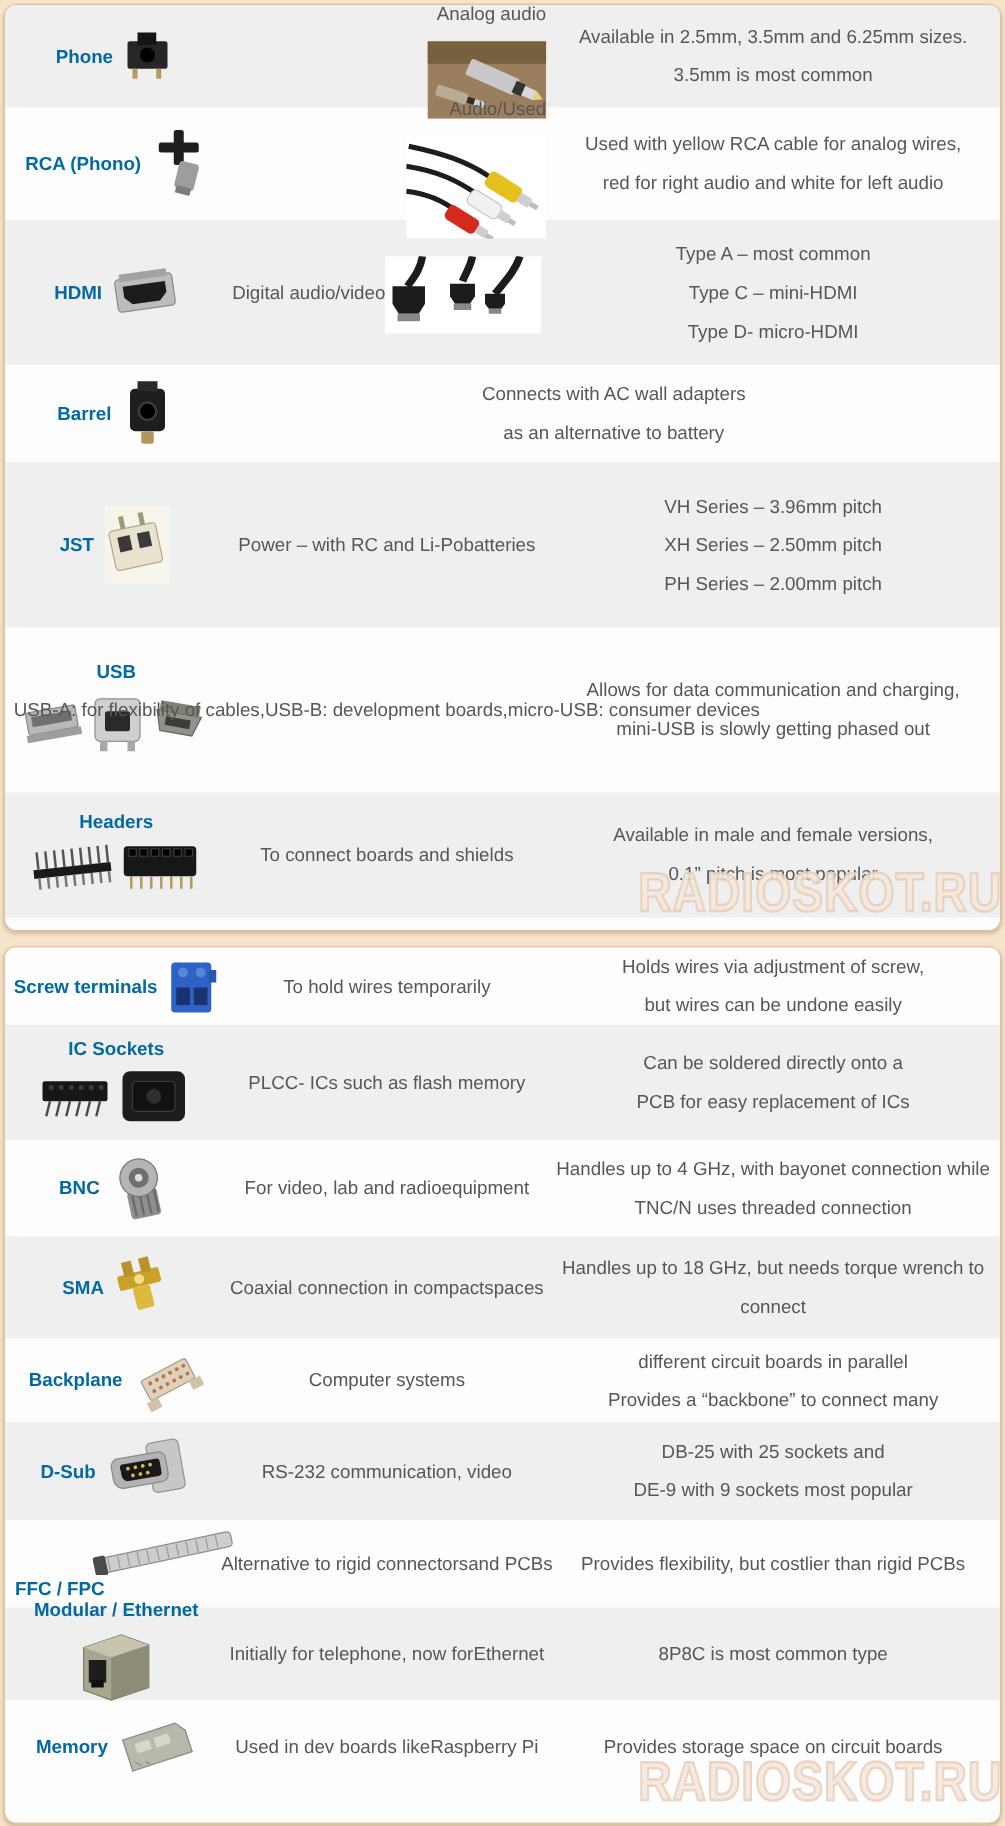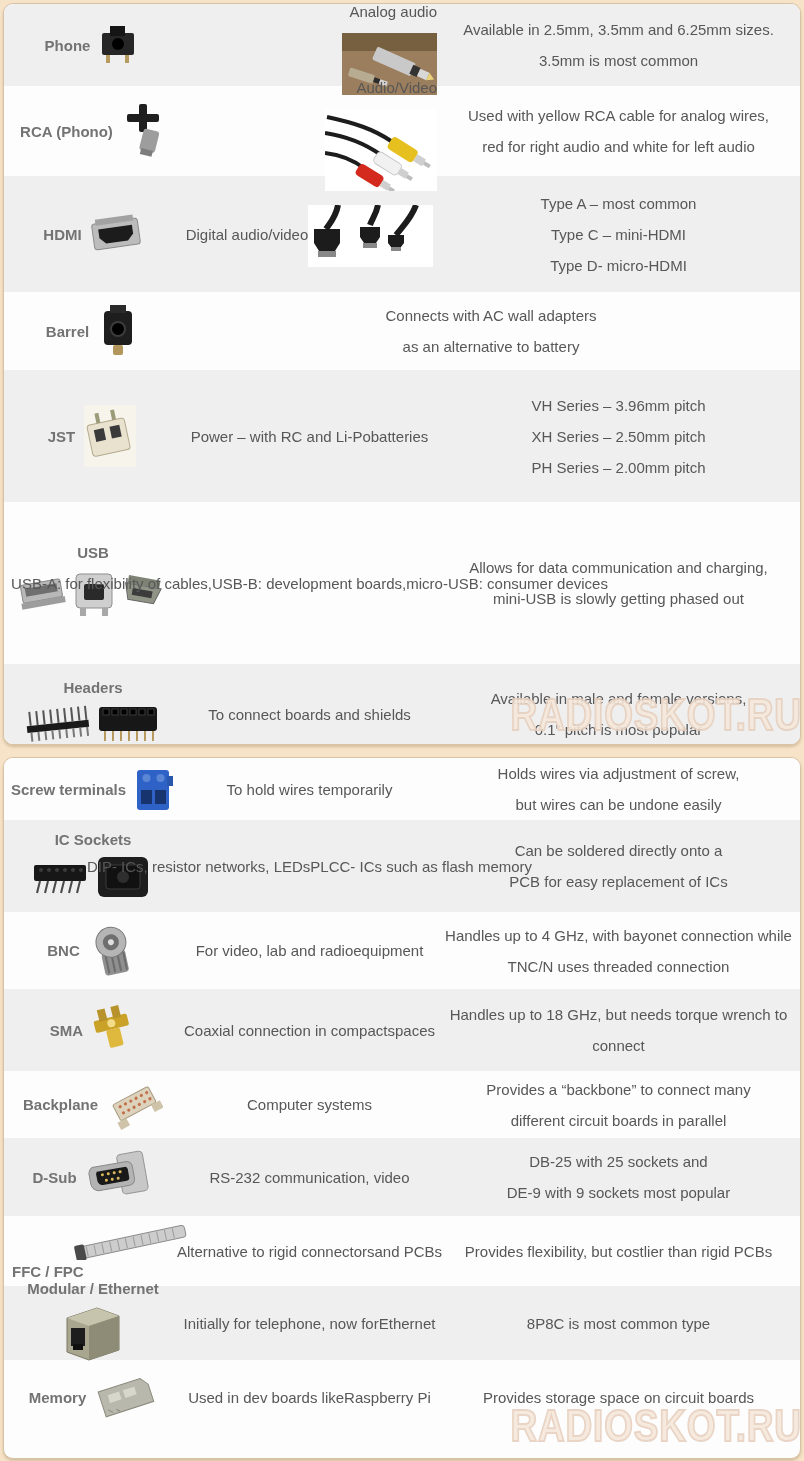--- a/index.html
+++ b/index.html
@@ -19,21 +19,21 @@
   #card2{top:757px;height:700px;}
   .row{display:flex;align-items:center;width:100%;}
   .row.gray{background:#efefef;}
   .row.white{background:#fdfdfd;}
   .cell-left{width:178px;flex-shrink:0;display:flex;align-items:center;justify-content:center;gap:7px;}
   .cell-left.stack{flex-direction:column;gap:3px;}
   .cell-mid{width:255px;flex-shrink:0;display:flex;flex-direction:row;align-items:center;justify-content:center;}
   .cell-mid.photo-row{flex-direction:column;align-items:flex-end;gap:6px;}
   .cell-right{flex:1;display:flex;flex-direction:column;align-items:center;justify-content:center;position:relative;z-index:3;}
   .line{font-size:15px;line-height:31px;white-space:nowrap;text-align:right;}
-  .name{font-weight:bold;font-size:15px;color:#737373;white-space:nowrap;}
+  .name{font-weight:bold;font-size:15px;color:#0369a1;white-space:nowrap;}
   svg{display:block;}
   .wm{
     position:absolute;right:2px;z-index:2;
     font-size:44px;font-weight:bold;white-space:nowrap;
     color:#f6e9dc;-webkit-text-stroke:2px #e7d0bf;
     letter-spacing:1px;opacity:.9;
     transform:scaleX(.84);transform-origin:right center;
   }
   #wm1{top:690px;}
   #wm2{top:1401px;}
@@ -92,21 +92,21 @@
             <rect x="7" y="12" width="32" height="8" rx="2"></rect>
           </g>
           <g transform="rotate(14 30 40)">
             <rect x="21" y="28" width="16" height="22" rx="3" fill="#9d9d9d"></rect>
             <rect x="23" y="48" width="12" height="6" fill="#7d7d7d"></rect>
           </g>
         </svg>
       </span>
     </div>
     <div class="cell-mid photo-row">
-      <div class="line">Audio/Video</div>
+      <div class="line">Audio/Used</div>
       <span>
         <svg width="112" height="82" viewBox="0 0 112 82">
           <rect width="112" height="82" fill="#ffffff"></rect>
           <g stroke="#1d1d1d" stroke-width="4" fill="none">
             <path d="M2 8 C 30 14, 48 20, 66 32"></path>
             <path d="M0 24 C 26 28, 42 36, 56 46"></path>
             <path d="M0 44 C 18 46, 30 52, 40 60"></path>
           </g>
           <g transform="rotate(32 78 42)">
             <rect x="62" y="34" width="30" height="14" rx="4" fill="#e6c01f"></rect>
@@ -211,21 +211,21 @@
       <div class="line">Power – with RC and Li-Po</div>
       <div class="line">batteries</div>
     </div>
     <div class="cell-right">
       <div class="line">VH Series – 3.96mm pitch</div>
       <div class="line">XH Series – 2.50mm pitch</div>
       <div class="line">PH Series – 2.00mm pitch</div>
     </div>
   </div>
 
-  <div class="row white" style="height:162px">
+  <div class="row white" style="height:132px">
     <div class="cell-left stack">
       <span class="name">USB</span>
       <span>
         <svg width="150" height="58" viewBox="0 0 150 58">
           <g transform="rotate(-10 24 30)">
             <rect x="4" y="18" width="40" height="18" rx="2" fill="#b8b8b8" stroke="#8a8a8a"></rect>
             <rect x="8" y="22" width="32" height="8" fill="#6f6f6f"></rect>
             <rect x="2" y="36" width="44" height="6" fill="#9d9d9d"></rect>
           </g>
           <g>
@@ -367,21 +367,20 @@
           </g>
           <g>
             <rect x="66" y="6" width="50" height="40" rx="6" fill="#1d1d1d"></rect>
             <rect x="74" y="14" width="34" height="24" rx="3" fill="#111" stroke="#3a3a3a"></rect>
             <circle cx="91" cy="26" r="6" fill="#2e2e2e"></circle>
           </g>
         </svg>
       </span>
     </div>
     <div class="cell-mid">
-      <div class="line">DIP- ICs, resistor networks, LEDs</div>
       <div class="line">PLCC- ICs such as flash memory</div>
     </div>
     <div class="cell-right">
       <div class="line">Can be soldered directly onto a</div>
       <div class="line">PCB for easy replacement of ICs</div>
     </div>
   </div>
 
   <div class="row white" style="height:77px">
     <div class="cell-left">
@@ -462,22 +461,22 @@
             <rect x="6" y="34" width="10" height="8" fill="#cfc3aa"></rect>
             <rect x="44" y="34" width="10" height="8" fill="#cfc3aa"></rect>
           </g>
         </svg>
       </span>
     </div>
     <div class="cell-mid">
       <div class="line">Computer systems</div>
     </div>
     <div class="cell-right">
+      <div class="line">different circuit boards in parallel</div>
       <div class="line">Provides a “backbone” to connect many</div>
-      <div class="line">different circuit boards in parallel</div>
     </div>
   </div>
 
   <div class="row gray" style="height:78px">
     <div class="cell-left">
       <span class="name">D-Sub</span>
       <span>
         <svg width="70" height="56" viewBox="0 0 70 56">
           <g transform="rotate(-10 35 28)">
             <rect x="36" y="6" width="26" height="40" rx="4" fill="#c7c7c7" stroke="#969696"></rect>

